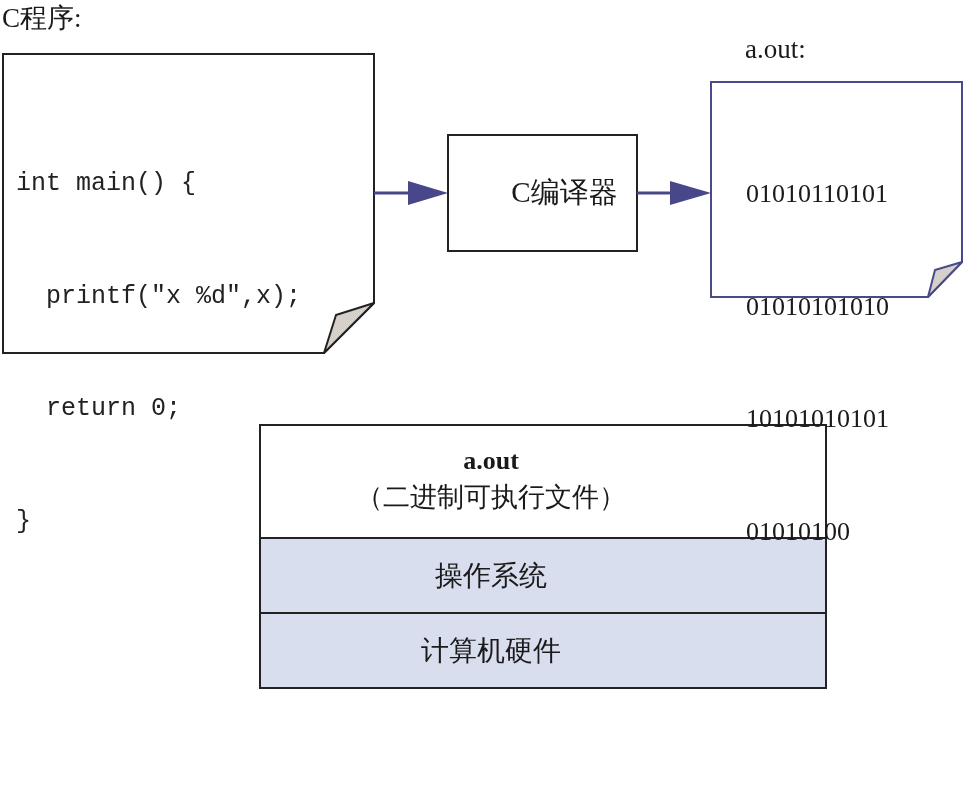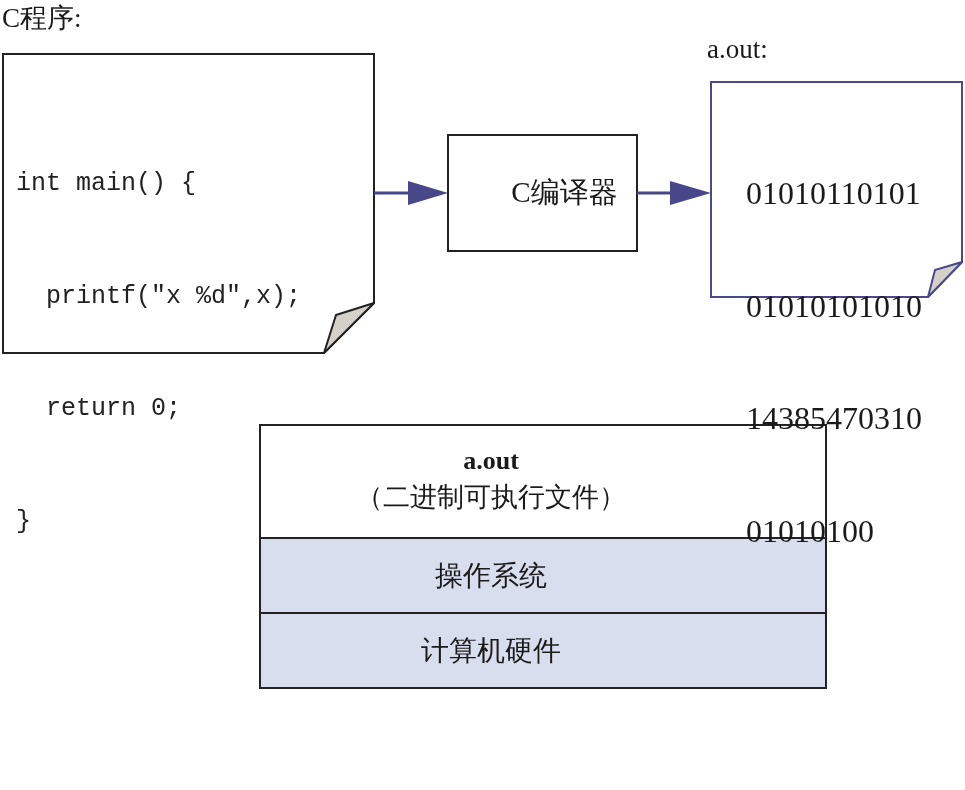--- a/index.html
+++ b/index.html
@@ -3,31 +3,31 @@
 <meta charset="utf-8">
 <style>
   html, body { margin: 0; padding: 0; background: #ffffff; }
   body { width: 965px; height: 790px; position: relative; overflow: hidden;
          font-family: "Liberation Serif", "DejaVu Serif", serif; color: #1a1a1a; }
   .abs { position: absolute; }
   svg.shapes { position: absolute; left: 0; top: 0; }
 
   .label-top { font-size: 27px; line-height: 1; }
   #code-title { left: 2px; top: 5px; }
-  #aout-title { left: 707px; top: 36px; }
+  #aout-title { left: 745px; top: 36px; }
 
   .code { font-family: "Liberation Mono", "DejaVu Sans Mono", monospace;
           font-size: 25px; line-height: 37.5px; white-space: pre; color: #222; }
   #code-block { left: 16px; top: 90px; }
 
   #compiler-label { left: 448px; top: 135px; width: 189px; height: 116px;
                     display: flex; align-items: center; justify-content: center;
                     font-size: 29px; padding-left: 22px; }
 
-  .binary { font-size: 32px; line-height: 37.5px; white-space: pre; }
+  .binary { font-size: 26px; line-height: 37.5px; white-space: pre; }
   #binary-block { left: 746px; top: 100px; }
 
   .layer { position: absolute; left: 260px; width: 462px; display: flex;
            flex-direction: column; align-items: center; justify-content: center;
            font-family: "DejaVu Sans", sans-serif; }
   #layer-aout { top: 425px; height: 112px; }
   #layer-aout .t1 { font-family: "Liberation Serif", serif; font-weight: bold;
                     font-size: 26px; line-height: 32px; }
   #layer-aout .t2 { font-weight: normal; font-size: 27px; line-height: 40px; text-align: center; }
   #layer-os { top: 538px; height: 75px; font-size: 28px; border-radius: 12px; }
@@ -68,21 +68,21 @@
   <div>}</div>
 </div>
 
 <div id="compiler-label" class="abs">C编译器</div>
 
 <div id="aout-title" class="abs label-top">a.out:</div>
 
 <div id="binary-block" class="abs binary">
   <div>01010110101</div>
   <div>01010101010</div>
-  <div>14385470310</div>
+  <div>10101010101</div>
   <div>01010100</div>
 </div>
 
 <div id="layer-aout" class="layer">
   <div class="t1">a.out</div>
   <div class="t2">（二进制可执行文件）</div>
 </div>
 <div id="layer-os" class="layer">操作系统</div>
 <div id="layer-hw" class="layer">计算机硬件</div>
 

